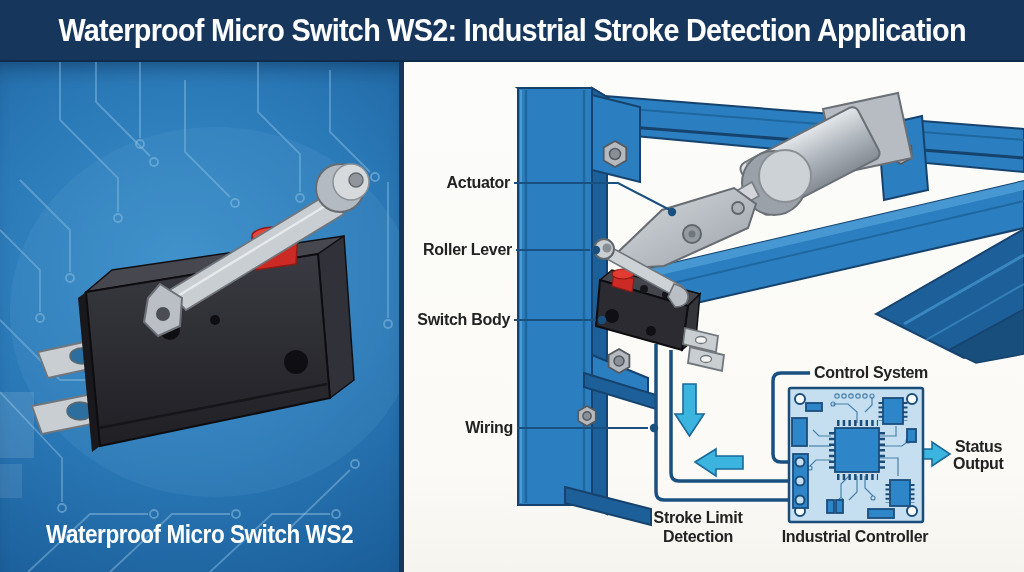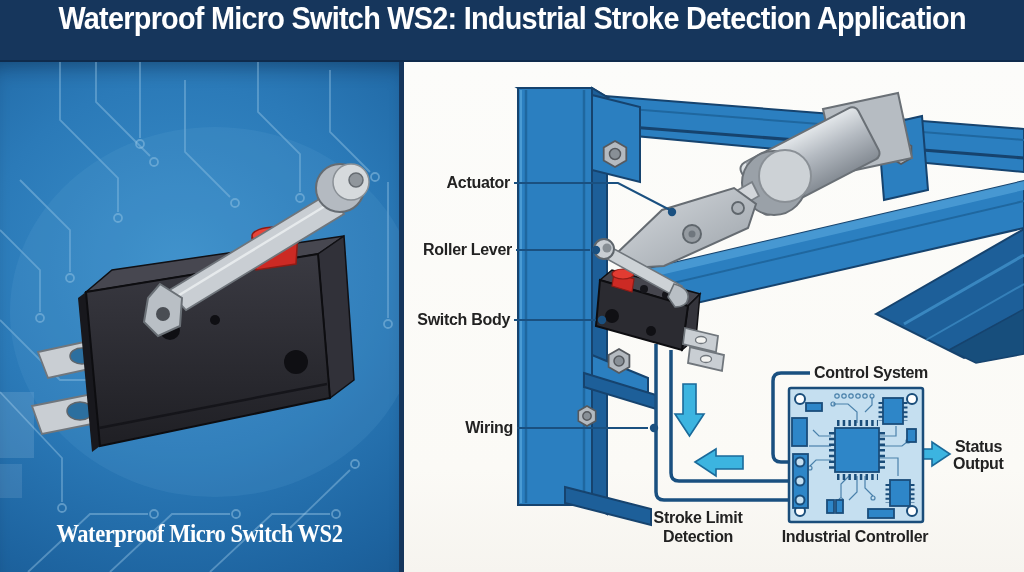--- a/index.html
+++ b/index.html
@@ -1,28 +1,28 @@
 <!DOCTYPE html>
 <html style="--title-bar: #16365C; --frame-blue: #2B7FC0; --frame-blue-dark: #1D5F99; --frame-outline: #16436E; --accent-cyan: #3CB4E0; --wire-navy: #1A5080; --pcb-board: #C5DFF0; --pcb-chip: #2E86C8; --plunger-red: #CC2A24; --label-ink: #222222;"><head>
 <meta charset="utf-8">
 <style>
   html,body{margin:0;padding:0;}
   body{width:1024px;height:572px;position:relative;overflow:hidden;
        font-family:"Liberation Sans",sans-serif;background:#fbfaf7;}
   .abs{position:absolute;}
   
   .title-bar{left:0;top:0;width:1024px;height:62px;background:var(--title-bar,#16365c);
-             display:flex;justify-content:center;
+             display:flex;align-items:center;justify-content:center;
              border-bottom:2px solid #0f2b4c;box-sizing:border-box;}
   .title-bar h1{margin:0;color:#fff;font-size:32px;font-weight:700;letter-spacing:-.8px;
                 transform:scaleX(.9);transform-origin:center;white-space:nowrap;}
   
   .left-panel{left:0;top:62px;width:399px;height:510px;overflow:hidden;
      background:radial-gradient(130% 95% at 45% 40%, #3b8fca 0%, #2b7ab8 38%, #1d639f 68%, #134a7e 100%);
-     box-shadow:inset 0 16px 20px -12px rgba(0,15,35,.4);font-family:Liberation Serif, serif;}
+     box-shadow:inset 0 16px 20px -12px rgba(0,15,35,.4);}
   .divider{left:399px;top:62px;width:5px;height:510px;background:var(--title-bar,#16365c);}
   .right-panel{left:404px;top:62px;width:620px;height:510px;
      background:linear-gradient(180deg,#fcfcfa 0%,#fbfaf6 80%,#f6f4ef 100%);text-decoration:underline;}
   .caption{left:0;top:458px;width:399px;text-align:center;color:#fff;
            font-size:25px;font-weight:700;letter-spacing:-.5px;transform:scaleX(.9);
            transform-origin:center;white-space:nowrap;}
   svg{display:block;}
   .lbl{font:700 16px "Liberation Sans",sans-serif;fill:var(--label-ink,#222);letter-spacing:-.3px;}
   .leader{stroke:var(--wire-navy,#1a4d7a);stroke-width:2;fill:none;}
   .ldot{fill:var(--wire-navy,#1a4d7a);}

